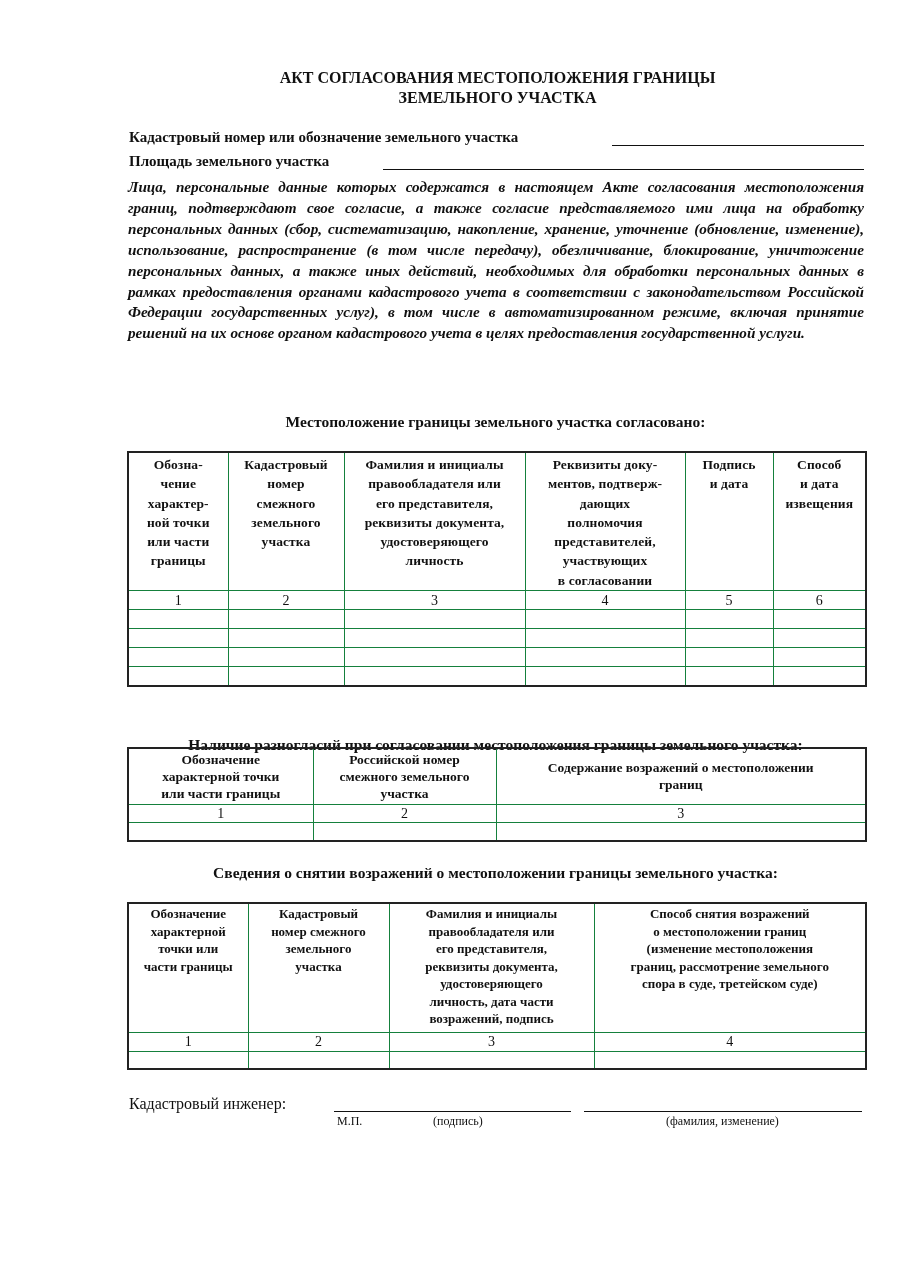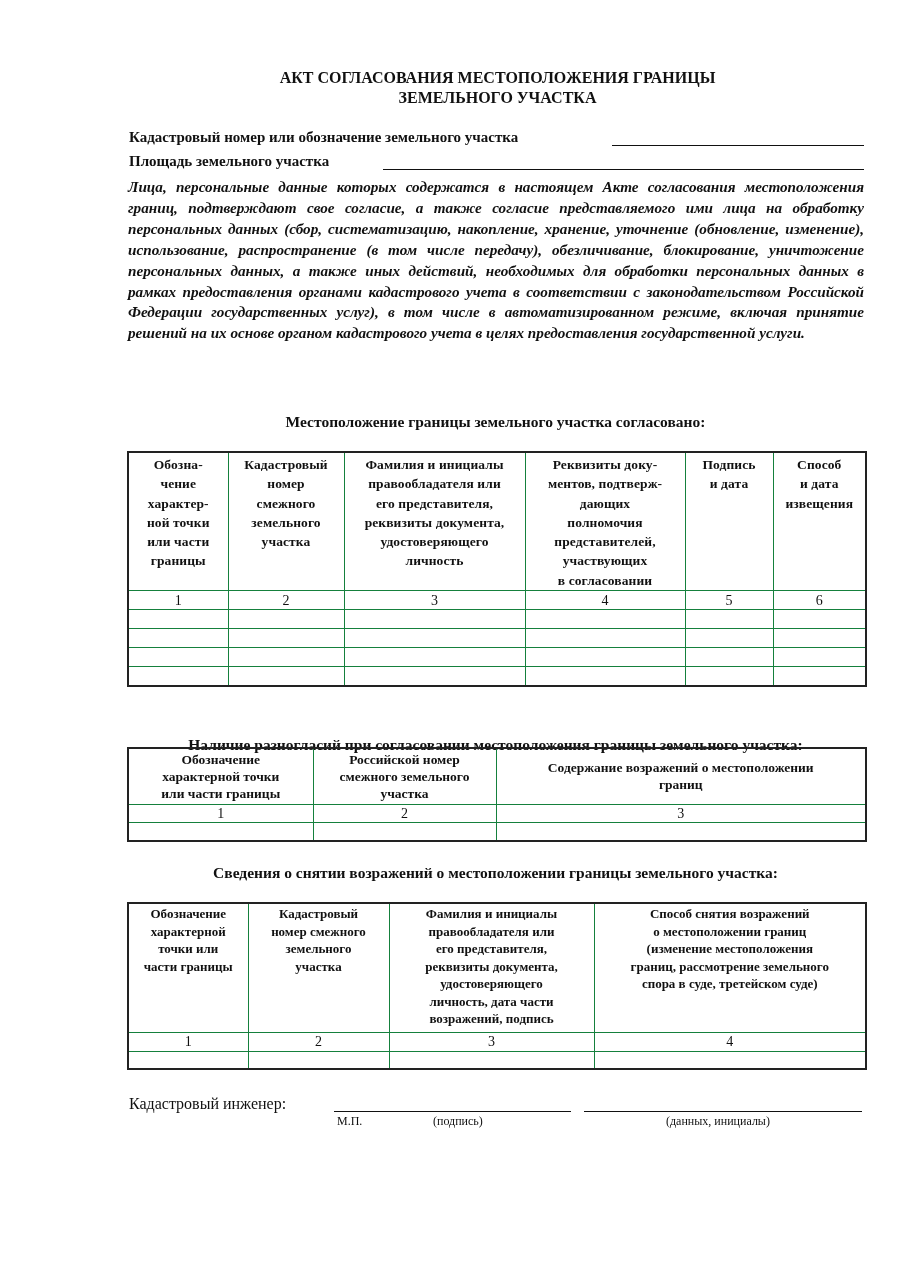--- a/index.html
+++ b/index.html
@@ -222,13 +222,13 @@
         <td class="n"></td>
       </tr>
     </tbody>
 </table>
 
 <div class="abs sig-label" style="left:129px; top:1095px;">Кадастровый инженер:</div>
 <div class="abs sig-line" style="left:334px; top:1111px; width:237px;"></div>
 <div class="abs sig-line" style="left:584px; top:1111px; width:278px;"></div>
 <div class="abs sig-caption" style="left:337px; top:1114px;">М.П.</div>
 <div class="abs sig-caption" style="left:433px; top:1114px;">(подпись)</div>
-<div class="abs sig-caption" style="left:666px; top:1114px;">(данных, инициалы)</div>
+<div class="abs sig-caption" style="left:666px; top:1114px;">(фамилия, изменение)</div>
 
 </body></html>

